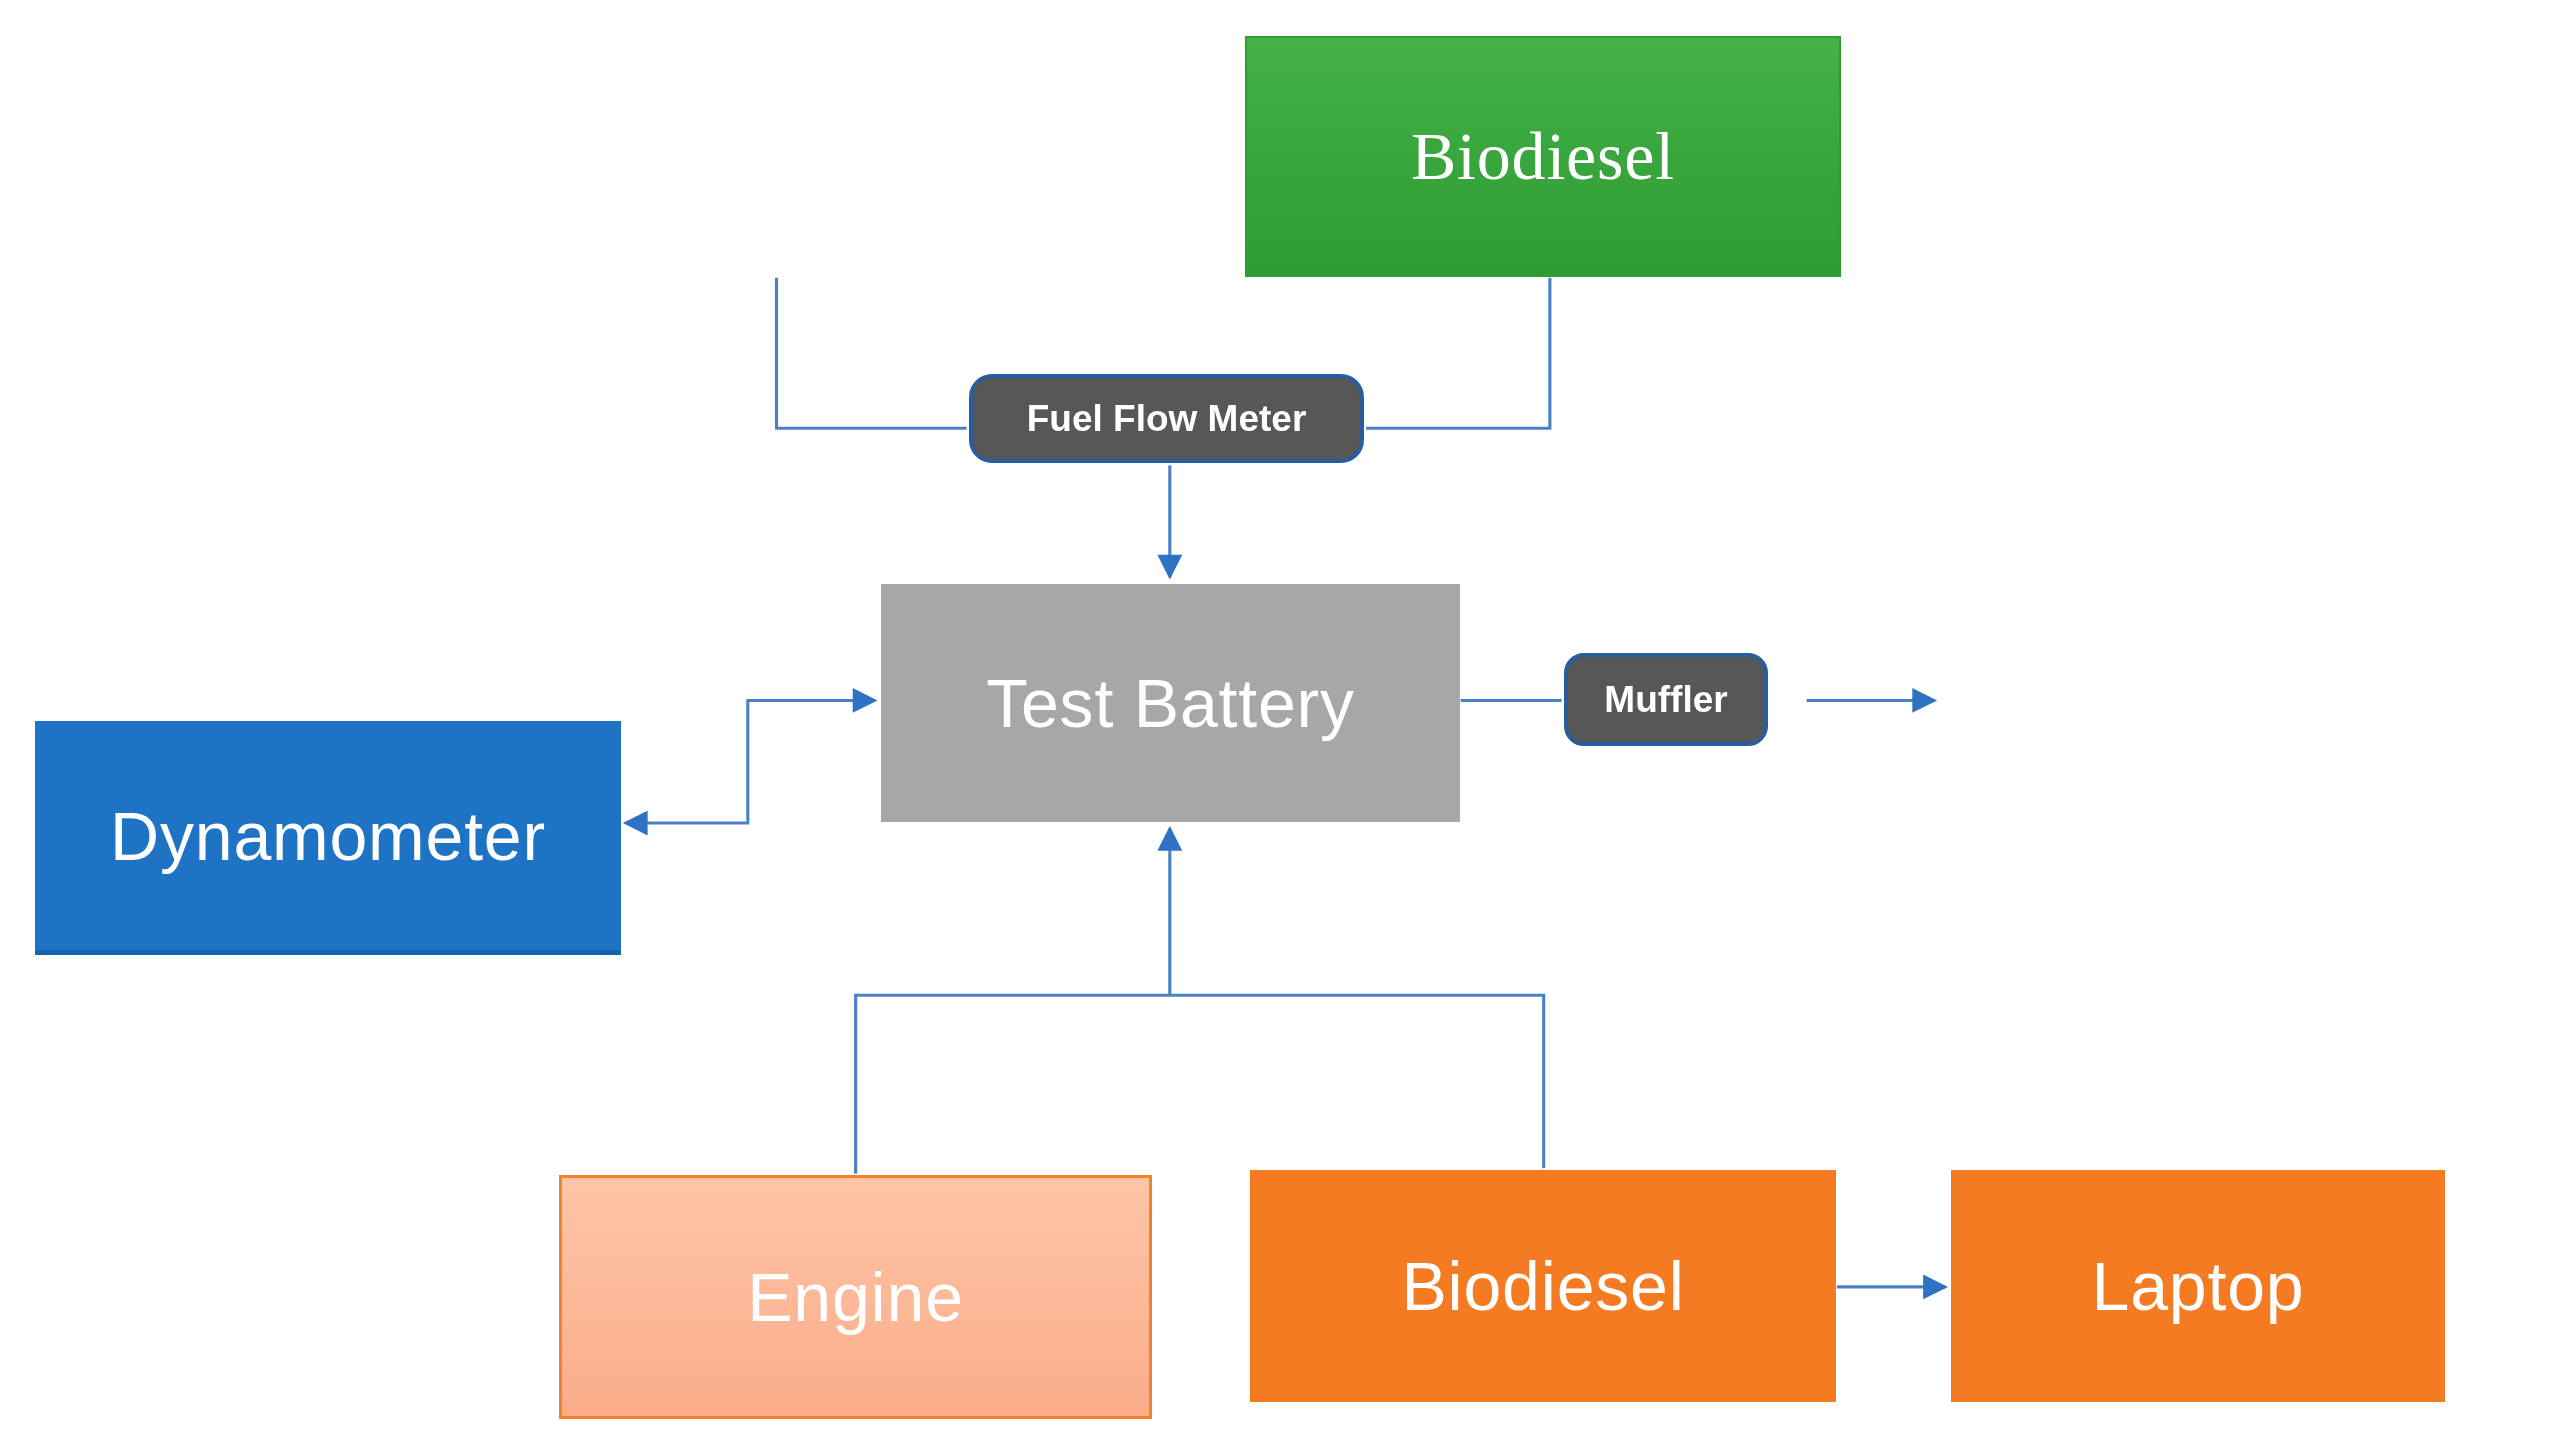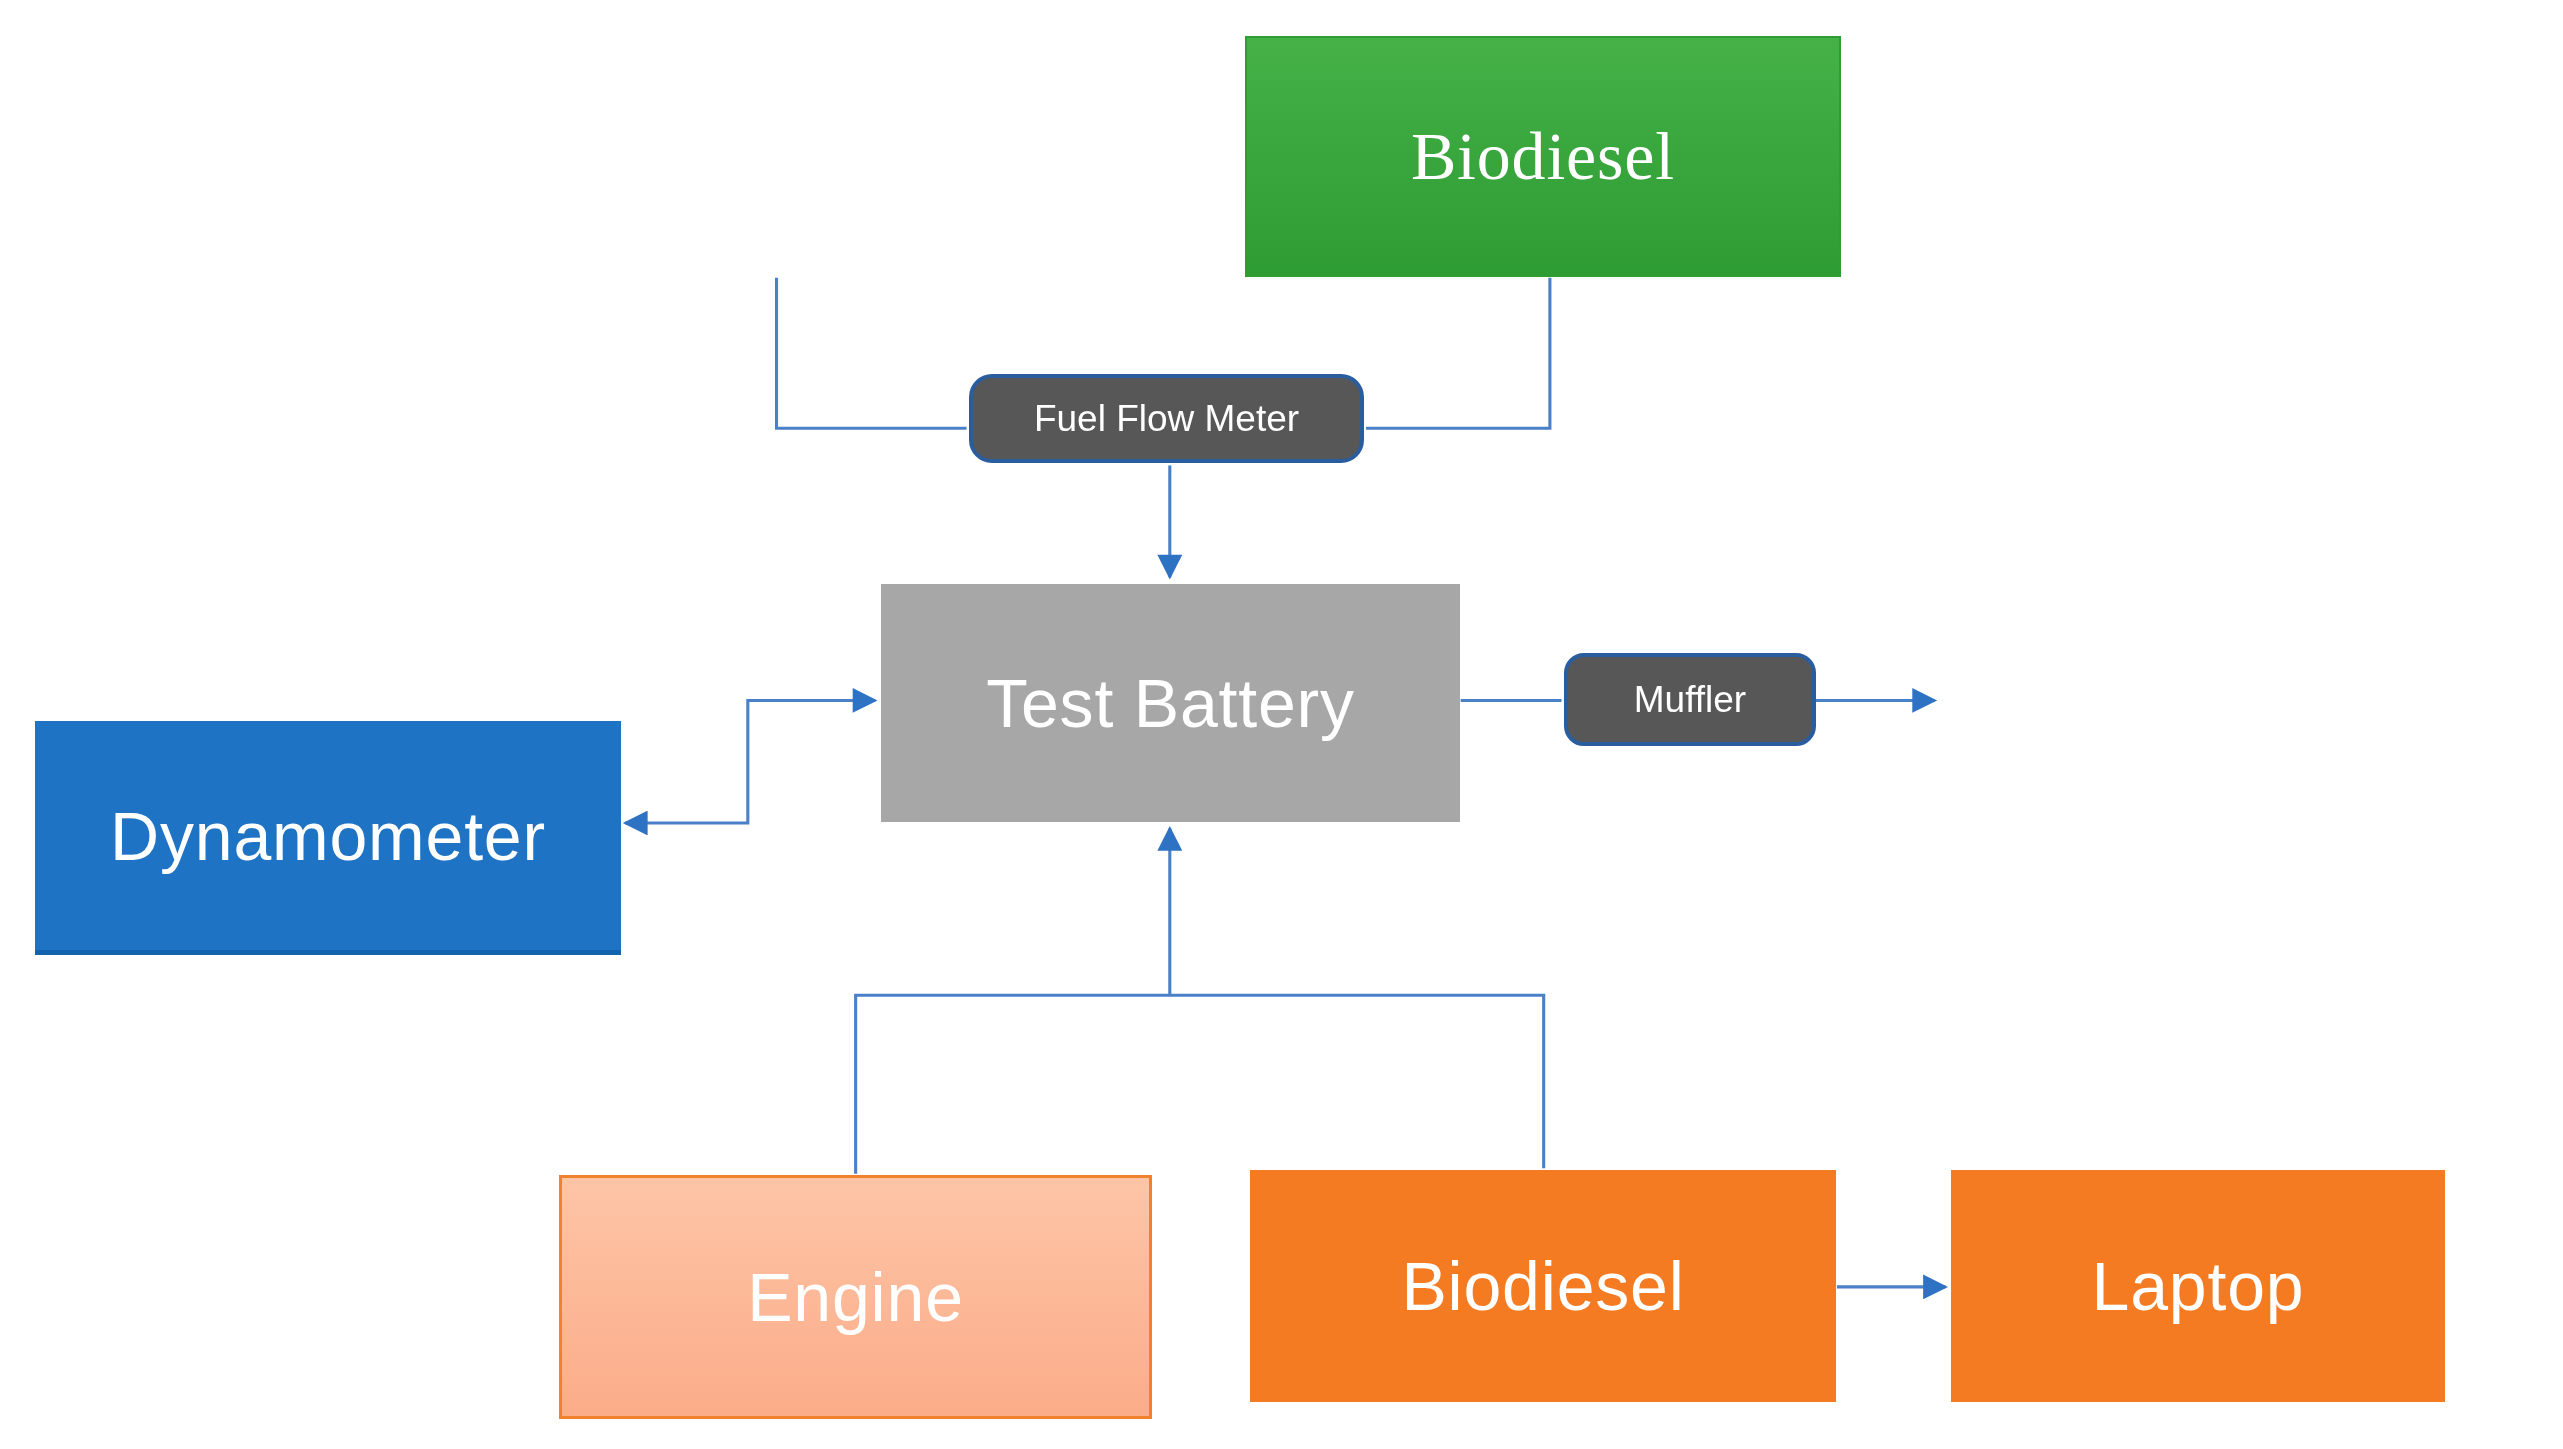--- a/index.html
+++ b/index.html
@@ -34,21 +34,21 @@
     display: flex;
     align-items: center;
     justify-content: center;
     box-sizing: border-box;
     color: var(--text, #ffffff);
     white-space: nowrap;
   }
   .node .label { text-align: center; }
 
   .big-label   { font-size: 68px; font-weight: 400; letter-spacing: 0.8px; }
-  .meter-label { font-size: 37px; font-weight: 400; }
+  .meter-label { font-size: 37px; font-weight: 700; }
 
   .node-diesel {
     left: 486px; top: 39px; width: 579px; height: 239px;
     background: linear-gradient(180deg, var(--diesel_fill, #FFC003) 0%, #F8B900 100%);
   }
   .node-biodiesel {
     left: 1245px; top: 36px; width: 596px; height: 241px;
     background: linear-gradient(180deg, var(--biodiesel_fill_top, #45B147) 0%, var(--biodiesel_fill_bottom, #2D9C33) 100%);
     border: 2.3px solid #2E9E33;
     font-family: Liberation Serif, serif;
@@ -63,21 +63,21 @@
     left: 881px; top: 584px; width: 579px; height: 238px;
     background: var(--engine_fill, #A7A7A7);
   }
   .node-dynamometer {
     left: 35px; top: 701px; width: 586px; height: 234px;
     background: var(--dynamometer_fill, #1E73C5);
     border-bottom: 5.4px solid #1463AF;
     margin-top: 20px;
   }
   .node-muffler {
-    left: 1564px; top: 653px; width: 252px; height: 93px;
+    left: 1564px; top: 653px; width: 204px; height: 93px;
     background: var(--meter_fill, #575757);
     border: 4.7px solid var(--meter_border, #2A5D9E);
     border-radius: 20px;
   }
   .node-gas-analyser {
     left: 1940px; top: 583px; width: 573px; height: 239px;
     background: var(--gas_analyser_fill, #000000);
   }
   .node-battery {
     left: 559px; top: 1175px; width: 593px; height: 244px;

